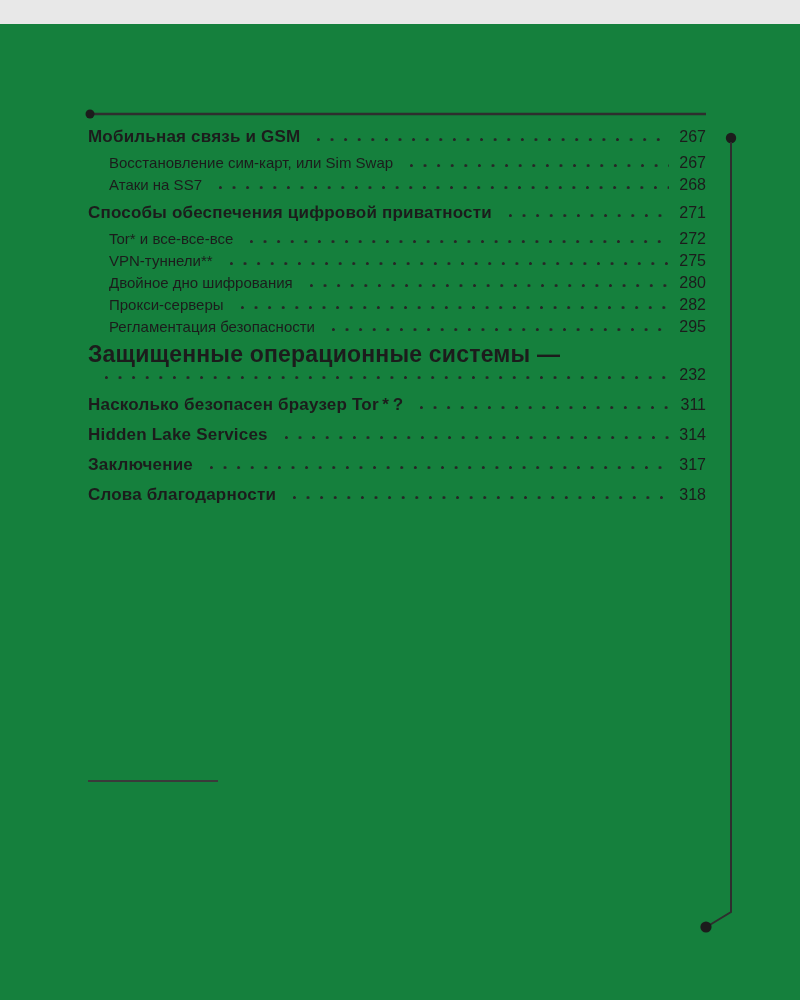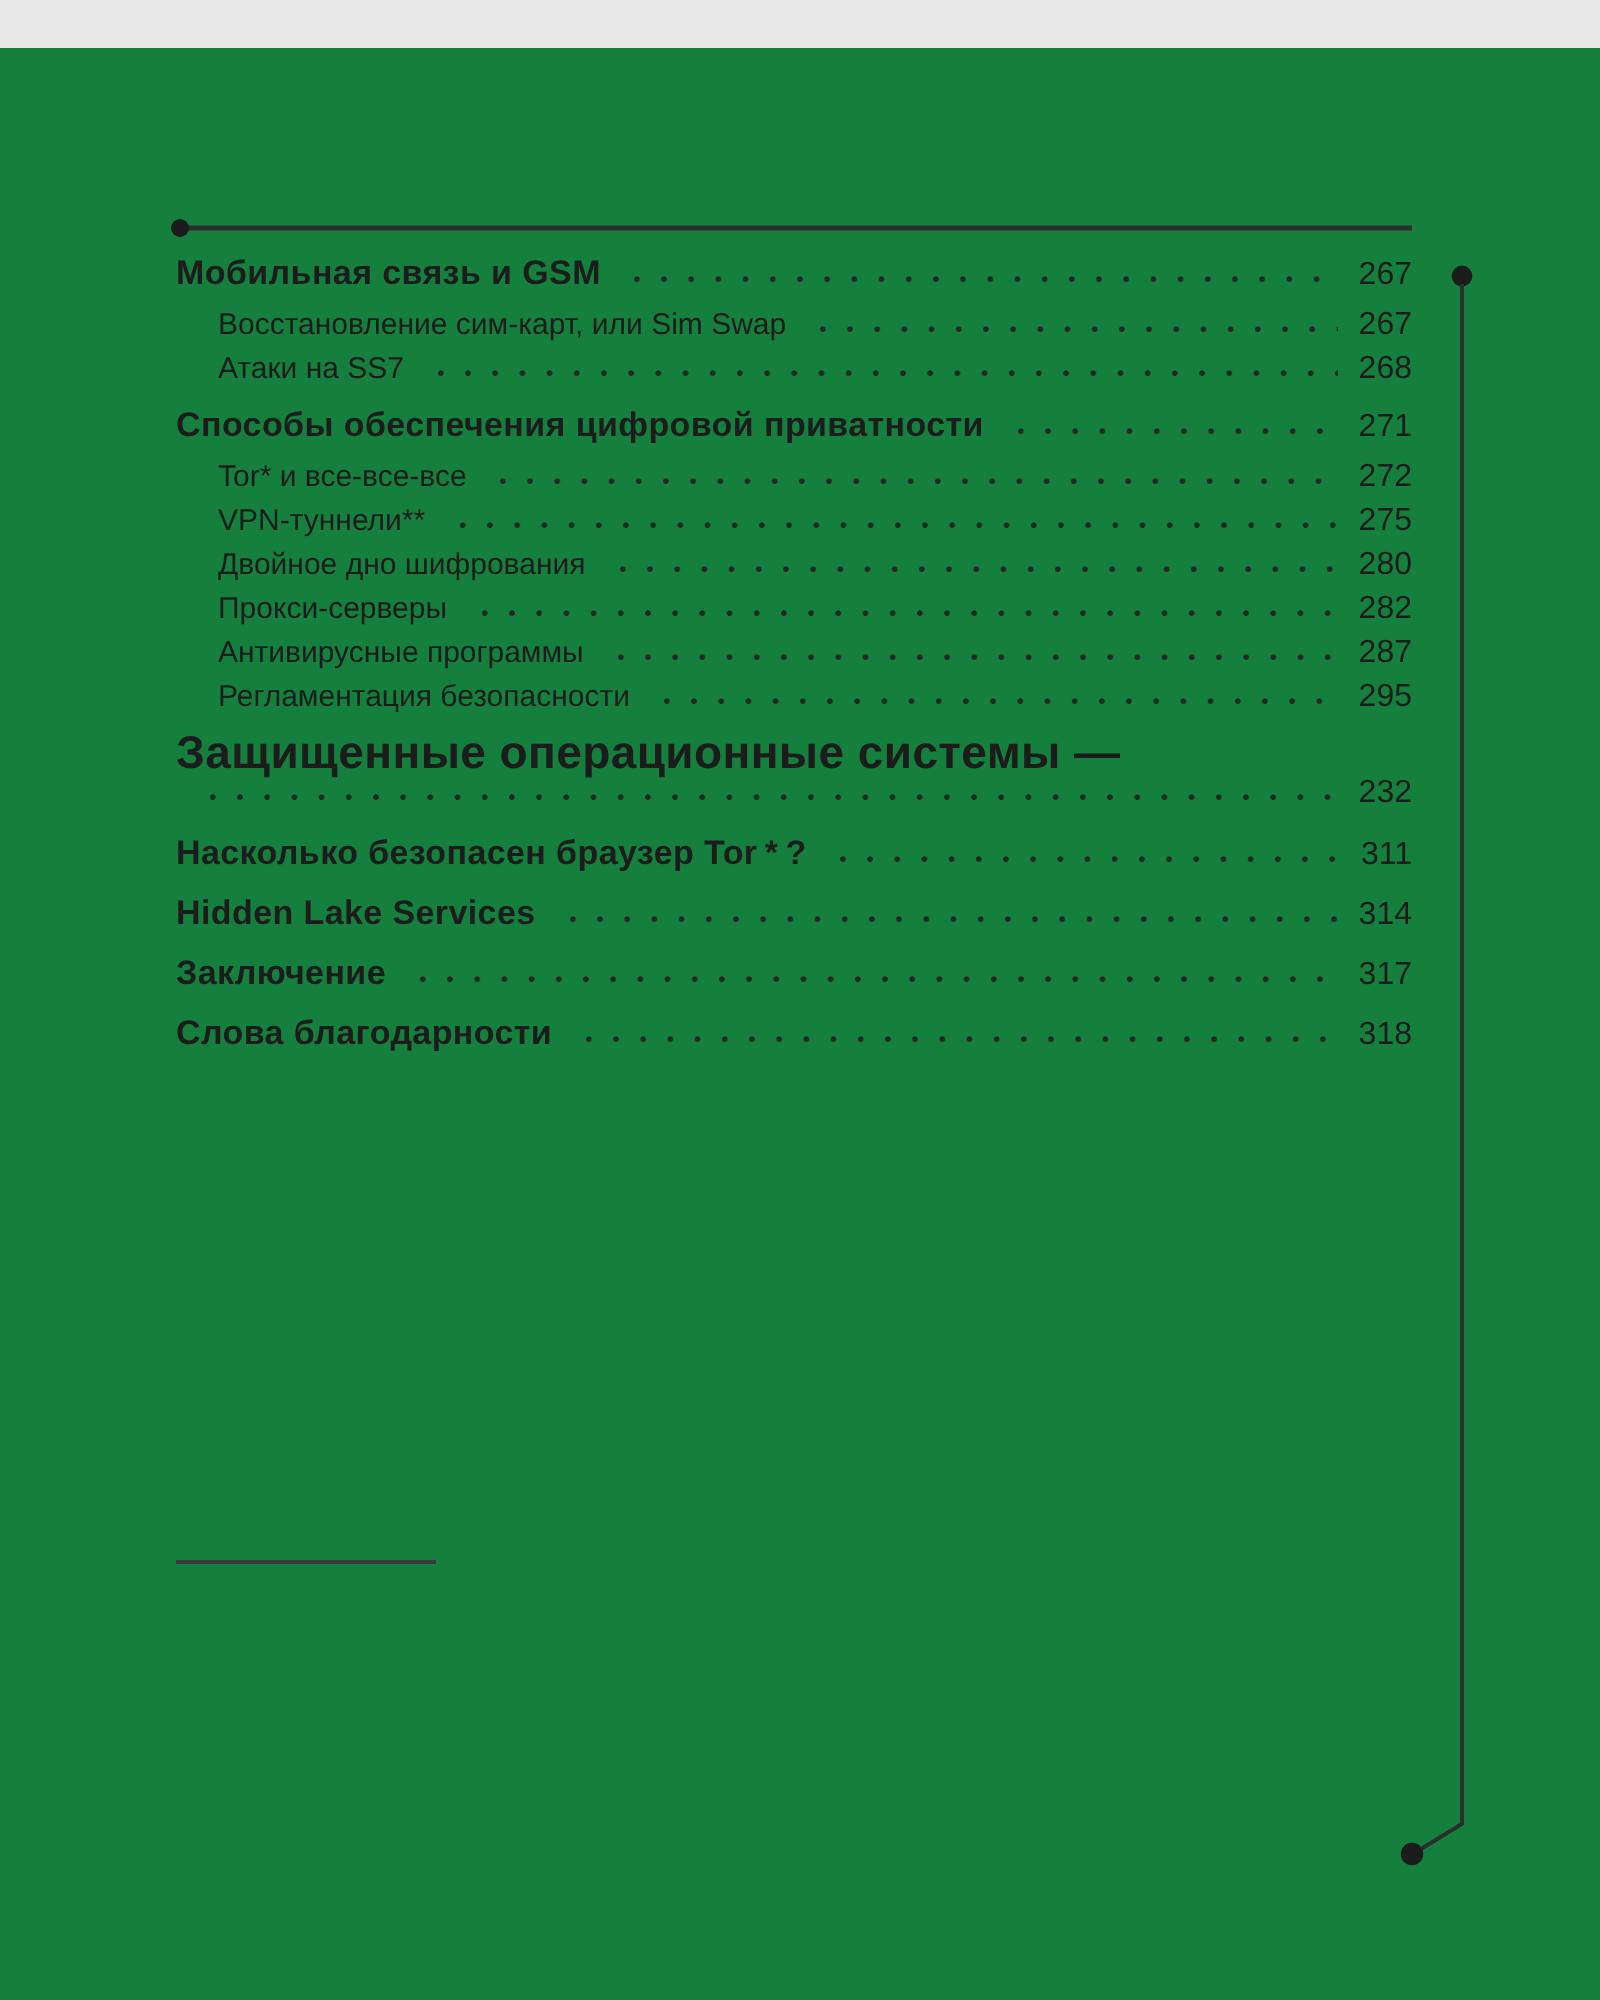--- a/index.html
+++ b/index.html
@@ -166,28 +166,20 @@
 
     <div class="row-line">
       <span class="toc-label">Прокси-серверы</span>
       <span class="leader"></span>
       <span class="toc-page">282</span>
     </div>
   </div>
       <div class="toc-row section">
 
     <div class="row-line">
-      <span class="toc-label">Антивирусные программы</span>
-      <span class="leader"></span>
-      <span class="toc-page">287</span>
-    </div>
-  </div>
-      <div class="toc-row section">
-
-    <div class="row-line">
       <span class="toc-label">Регламентация безопасности</span>
       <span class="leader"></span>
       <span class="toc-page">295</span>
     </div>
   </div>
       <div class="toc-row chapter">
     <div class="pre-line">Защищенные операционные системы —</div>
     <div class="row-line">
       <span class="leader"></span>
       <span class="toc-page">232</span>

